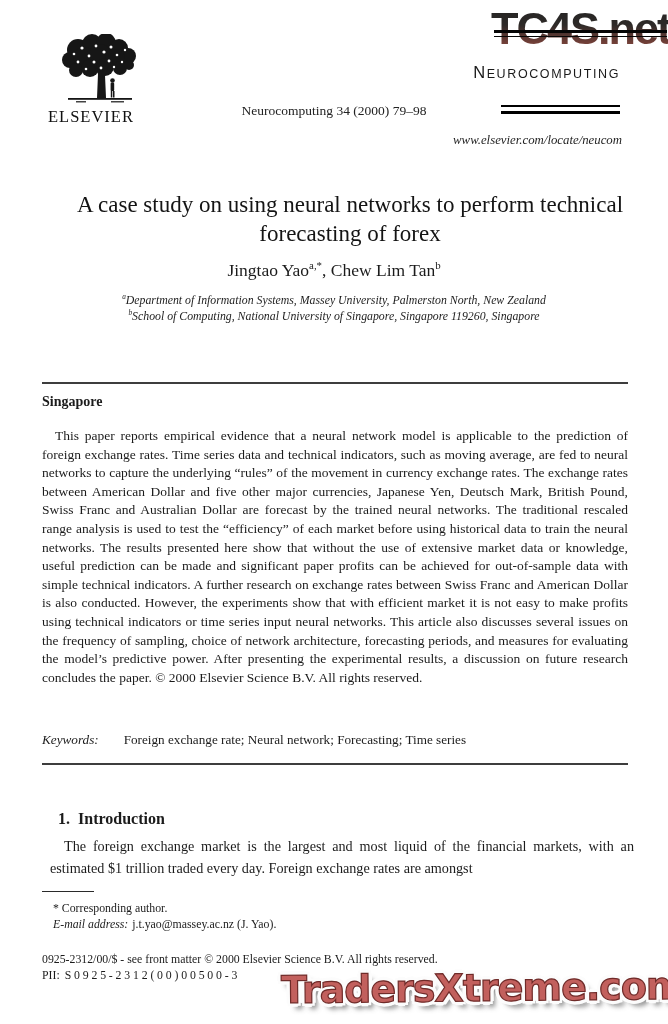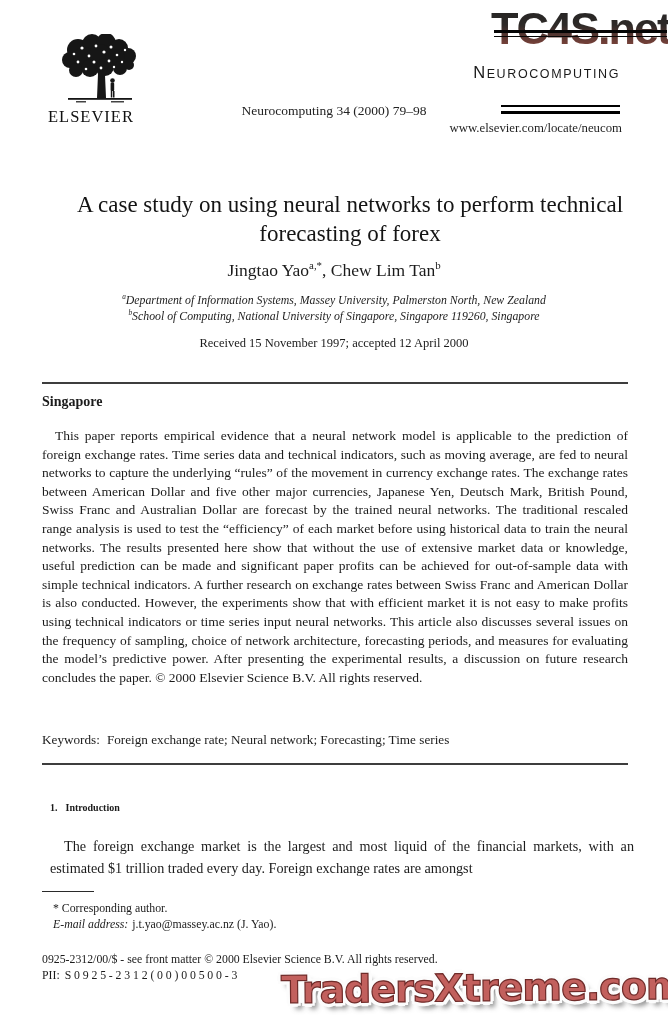--- a/index.html
+++ b/index.html
@@ -15,45 +15,45 @@
   .publisher svg { display:block; margin:0 auto; }
   .publisher-name { font-size:16.5px; letter-spacing:1px; color:#101010; margin-top:1px; }
 
   .citation { position:absolute; left:0; right:0; top:103px; text-align:center; font-size:13.5px; color:#222; }
 
   .masthead { position:absolute; right:48px; top:63px; font-family:"Liberation Sans",sans-serif;
               font-size:12.5px; letter-spacing:1.6px; color:#1a1a1a; }
   .masthead::first-letter { font-size:16.5px; }
   .masthead-rule { position:absolute; right:48px; top:105px; width:119px; height:4px;
                    border-top:2px solid #000; border-bottom:3px solid #000; }
-  .website { position:absolute; right:46px; top:121px; font-size:12.8px; color:#1f1f1f; }
+  .website { position:absolute; right:46px; top:133px; font-size:12.8px; color:#1f1f1f;font-style:italic; }
 
   
   .title { position:absolute; left:0; right:0; top:190px; margin:0; text-align:center;
            font-weight:400; font-size:23px; line-height:29px; color:#141414;padding-left:32px; }
   .authors { position:absolute; left:0; right:0; top:260px; text-align:center; font-size:17.5px; }
   .affiliations { position:absolute; left:0; right:0; top:293px; text-align:center;
                   font-style:italic; font-size:11.8px; line-height:15.5px; color:#1d1d1d; }
   .received { position:absolute; left:0; right:0; top:336px; text-align:center; font-size:12.5px; }
 
   
   .rule-full { position:absolute; left:42px; width:586px; height:0; border-top:2px solid #3d3d3d; }
   #rule1 { top:382px; } #rule2 { top:763px; }
 
   
   .abstract-heading { position:absolute; left:42px; top:394px; margin:0; font-size:14px; font-weight:700; }
   .abstract-text { position:absolute; left:42px; top:427px; width:586px; margin:0;
                    font-size:13.5px; line-height:18.6px; text-align:justify; text-indent:13px; }
 
   .keywords { position:absolute; left:42px; top:732px; font-size:13.2px; }
-  .keywords .label { }
-  .keywords .text { margin-left:7px; }
+  .keywords .label { font-style:italic; }
+  .keywords .text { margin-left:25px; }
 
   
-  .intro-heading { position:absolute; left:42px; top:794px; margin:8px; font-size:10px; font-weight:700; }
+  .intro-heading { position:absolute; left:42px; top:794px; margin:16px; font-size:16px; font-weight:700; }
   .intro-heading .num { margin-right:8px; }
   .intro-text { position:absolute; left:42px; top:827px; width:584px; margin:8px;
                 font-size:14.2px; line-height:22px; text-align:justify; text-indent:14px; }
 
   
   .footnote-rule { position:absolute; left:42px; top:891px; width:52px; border-top:1.5px solid #2a2a2a; }
   .fn-corresponding { position:absolute; left:53px; top:901px; font-size:11.8px; }
   .fn-email { position:absolute; left:53px; top:917px; font-size:11.8px; }
   .fn-email .label { font-style:italic; }
   .fn-email .value { margin-left:4px; }
@@ -154,21 +154,20 @@
 
   <h1 class="title"><span>A case study on using neural networks to perform technical</span><br><span>forecasting of forex</span></h1>
 
   <div class="authors"><span>Jingtao Yao</span><sup>a,*</sup><span>, </span><span>Chew Lim Tan</span><sup>b</sup></div>
 
   <div class="affiliations">
     <div><sup>a</sup><span>Department of Information Systems, Massey University, Palmerston North, New Zealand</span></div>
     <div><sup>b</sup><span>School of Computing, National University of Singapore, Singapore 119260, Singapore</span></div>
   </div>
 
-  <div class="received">Received 15 November 1997; accepted 12 April 2000</div>
 
   <div class="rule-full" id="rule1"></div>
 
   <h2 class="abstract-heading">Singapore</h2>
   <p class="abstract-text">This paper reports empirical evidence that a neural network model is applicable to the prediction of foreign exchange rates. Time series data and technical indicators, such as moving average, are fed to neural networks to capture the underlying “rules” of the movement in currency exchange rates. The exchange rates between American Dollar and five other major currencies, Japanese Yen, Deutsch Mark, British Pound, Swiss Franc and Australian Dollar are forecast by the trained neural networks. The traditional rescaled range analysis is used to test the “efficiency” of each market before using historical data to train the neural networks. The results presented here show that without the use of extensive market data or knowledge, useful prediction can be made and significant paper profits can be achieved for out-of-sample data with simple technical indicators. A further research on exchange rates between Swiss Franc and American Dollar is also conducted. However, the experiments show that with efficient market it is not easy to make profits using technical indicators or time series input neural networks. This article also discusses several issues on the frequency of sampling, choice of network architecture, forecasting periods, and measures for evaluating the model’s predictive power. After presenting the experimental results, a discussion on future research concludes the paper.  ©  2000 Elsevier Science B.V. All rights reserved.</p>
 
   <div class="keywords"><span class="label">Keywords:</span><span class="text">Foreign exchange rate; Neural network; Forecasting; Time series</span></div>
 
   <div class="rule-full" id="rule2"></div>
 

